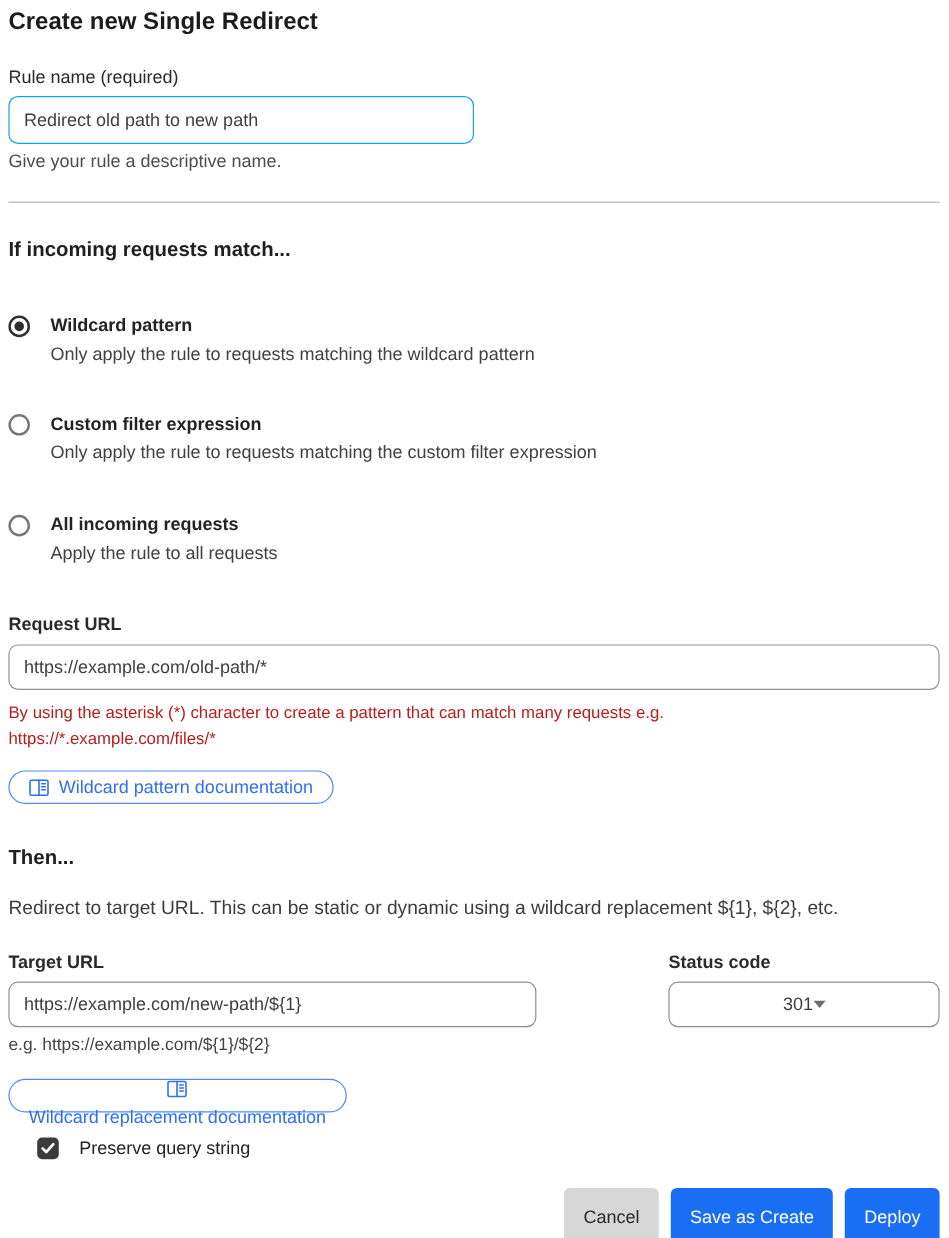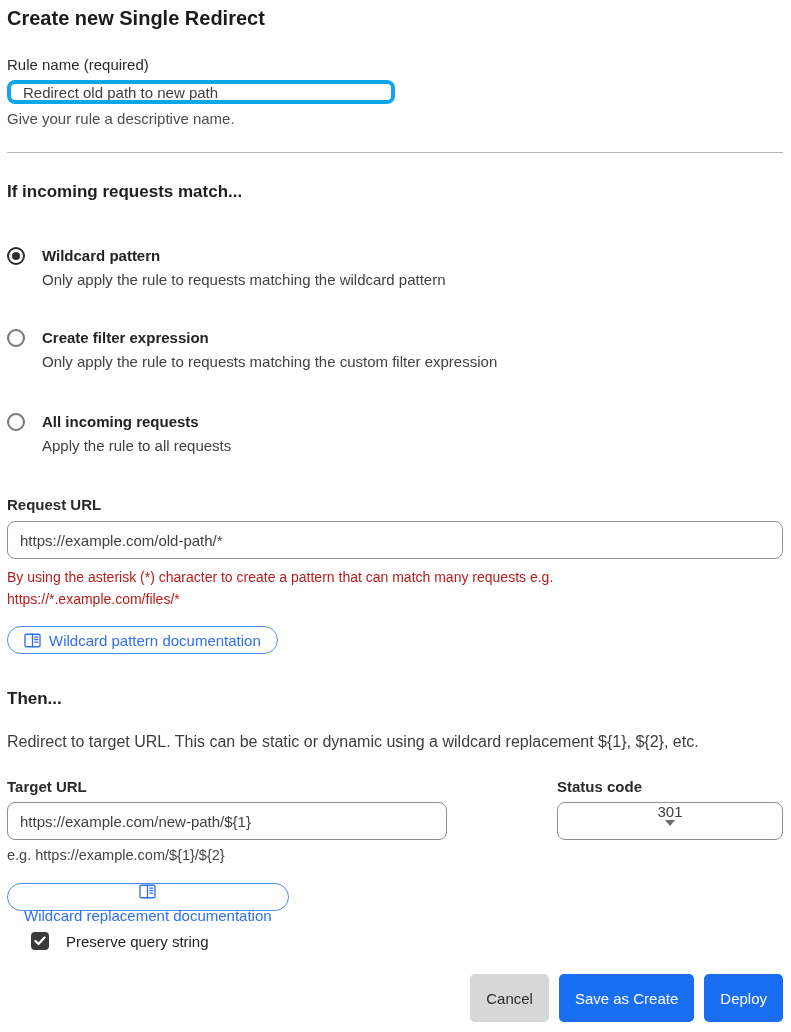--- a/index.html
+++ b/index.html
@@ -8,22 +8,22 @@
     width: 791px; height: 1032px;
     font-family: "Liberation Sans", sans-serif;
     color: #222; position: relative; overflow: hidden;
   }
   .container { padding: 6px 8px 0 7px; }
 
   .page-title { font-size: 20px; font-weight: 700; color: #1b1b1b; line-height: 24px; }
 
   .field-label { display: block; margin-top: 26px; font-size: 15px; color: #2a2a2a; line-height: 18px; }
   .text-input {
-    display: block; margin-top: 6px; height: 24px; width: 388px;
-    border: 4px solid #0ea5e9; border-radius: 8px; background: #fff;
+    display: block; margin-top: 6px; height: 40px; width: 388px;
+    border: 1px solid #0ea5e9; border-radius: 8px; background: #fff;
     padding: 0 12px; font-size: 15px; color: #3f3f3f;
     font-family: "Liberation Sans", sans-serif; outline: none;
   }
   .help-text { margin-top: 6px; font-size: 15px; color: #4d4d4d; line-height: 18px; }
 
   .divider { border: none; border-top: 1px solid #b3b3b3; margin-top: 24px; }
 
   .section-heading { margin-top: 29px; font-size: 17px; font-weight: 700; color: #1f1f1f; line-height: 20px; }
 
   .radio-row { display: flex; align-items: flex-start; gap: 17px; }
@@ -71,22 +71,22 @@
   .inline-label { font-size: 15px; font-weight: 700; color: #2a2a2a; line-height: 18px; }
   .target-input {
     display: block; margin-top: 6px; width: 440px; height: 38px;
     border: 1px solid #8f8f8f; border-radius: 8px; background: #fff;
     padding: 0 12px; font-size: 15px; color: #3f3f3f;
     font-family: "Liberation Sans", sans-serif; outline: none;
   }
   .select-box {
     margin-top: 6px; width: 226px; height: 38px;
     border: 1px solid #8f8f8f; border-radius: 8px; background: #fff;
-    display: flex; align-items: center; justify-content: flex-start;
-    padding: 0 13px; font-size: 15px; color: #3f3f3f; cursor: pointer; flex-direction: column;
+    display: flex; align-items: center; justify-content: center;
+    padding: 0 13px; font-size: 15px; color: #3f3f3f; cursor: pointer;
   }
   .caret-down {
     width: 0; height: 0;
     border-left: 5px solid transparent; border-right: 5px solid transparent;
     border-top: 6px solid #6d6d6d;
   }
   .eg-text { margin-top: 7px; font-size: 14.5px; color: #444; line-height: 17px; }
 
   .checkbox-row { display: flex; align-items: center; gap: 17px; margin-top: 21px; margin-left: 24px; }
   .checkbox {
@@ -126,21 +126,21 @@
     <span class="radio checked"></span>
     <div>
       <div class="radio-label">Wildcard pattern</div>
       <div class="radio-desc">Only apply the rule to requests matching the wildcard pattern</div>
     </div>
   </div>
 
   <div class="radio-row mid">
     <span class="radio"></span>
     <div>
-      <div class="radio-label">Create filter expression</div>
+      <div class="radio-label">Custom filter expression</div>
       <div class="radio-desc">Only apply the rule to requests matching the custom filter expression</div>
     </div>
   </div>
 
   <div class="radio-row last">
     <span class="radio"></span>
     <div>
       <div class="radio-label">All incoming requests</div>
       <div class="radio-desc">Apply the rule to all requests</div>
     </div>

